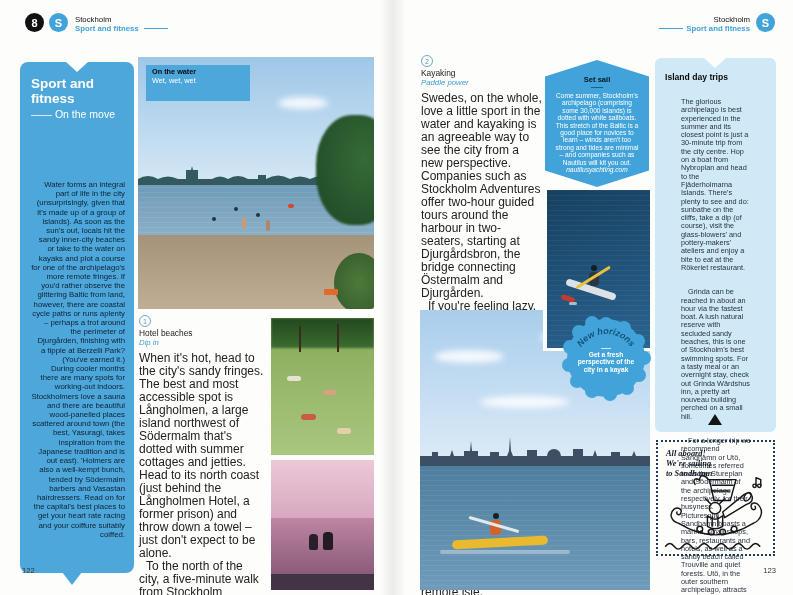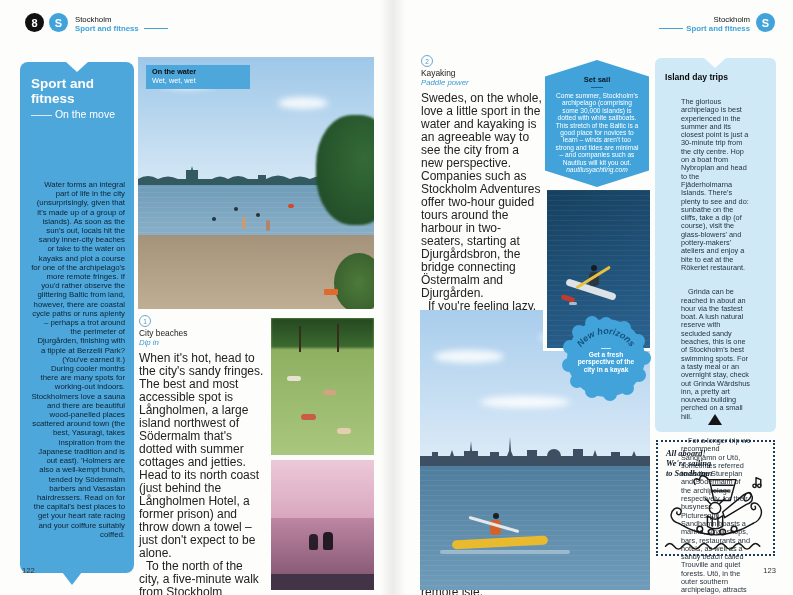--- a/index.html
+++ b/index.html
@@ -23,21 +23,21 @@
   
   .colhead-num{width:10px;height:10px;border:1px solid #6fa7cd;border-radius:50%;color:#5b93bd;
                font-size:6.5px;display:flex;align-items:center;justify-content:center;}
   .colhead-title{font-size:8.4px;color:#1c1c1c;}
   .colhead-tag{font-size:7.8px;font-style:italic;color:#3f9bd2;}
   .body-serif{font-size:12px;line-height:13px;color:#222;}
   .body-serif p{margin:0;}
   .body-serif p.ind{text-indent:7px;}
   .addr{font-size:7.2px;line-height:8.4px;font-style:italic;color:#3f9bd2;}
   
-  .chip{background:#4da7db;padding:3px 6px 4px 6px;}
+  .chip{background:#4da7db;padding:3px 6px 16px 6px;}
   .chip .t1{font-size:7.3px;font-weight:bold;color:#0b0b0b;line-height:8.5px;}
   .chip .t2{font-size:7.3px;color:#fff;line-height:8.5px;}
   
   .hexbox{background:#41a3da;clip-path:polygon(50% 0%,100% 13%,100% 87%,50% 100%,0% 87%,0% 13%);
           display:flex;flex-direction:column;align-items:center;text-align:center;}
   .hex-title{font-size:7.6px;font-weight:bold;color:#0a1722;margin-top:15px;}
   .hex-dash{width:12px;border-top:1px solid #16618f;margin:3px 0 4px 0;}
   .hex-body{font-size:6.6px;line-height:7.4px;color:#fff;padding:0 9px;}
   .hex-site{font-size:6.6px;line-height:7.4px;color:#fff;font-style:italic;}
   
@@ -111,21 +111,21 @@
     <div class="abs" style="left:128px;top:163px;width:4px;height:11px;border-radius:2px;background:#b3846a;"></div>
     <div class="abs" style="left:150px;top:147px;width:6px;height:4px;border-radius:2px;background:#d14b2a;"></div>
     <div class="abs" style="left:186px;top:232px;width:14px;height:6px;background:#e06a2c;border-radius:1px;"></div>
     <div class="abs chip" style="left:8px;top:8px;width:92px;">
       <div class="t1">On the water</div>
       <div class="t2">Wet, wet, wet</div>
     </div>
   </div>
 
   <div class="abs colhead-num serif" style="left:139px;top:315px;">1</div>
-  <div class="abs colhead-title serif" style="left:139px;top:328px;">City beaches</div>
+  <div class="abs colhead-title serif" style="left:139px;top:328px;">Hotel beaches</div>
   <div class="abs colhead-tag serif" style="left:139px;top:338px;">Dip in</div>
   <div class="abs body-serif serif" style="left:139px;top:352px;width:126px;">
     <p>When it's hot, head to the city's sandy fringes. The best and most accessible spot is Långholmen, a large island northwest of Södermalm that's dotted with summer cottages and jetties. Head to its north coast (just behind the Långholmen Hotel, a former prison) and throw down a towel – just don't expect to be alone.</p>
     <p class="ind">To the north of the city, a five-minute walk from Stockholm University and the Universitetet metro, you'll find Lake Brunnsviken. Its shores are ideal if you're after some solace (the students are away for much of the summer). Most visitors opt for Brunnsviksbadet Beach but there are plenty of other spots to discover.</p>
   </div>
 
   <div class="abs photo" style="left:271px;top:318px;width:103px;height:137px;background:linear-gradient(#86a958,#a9c77e);">
     <div class="abs" style="left:0;top:0;width:103px;height:30px;background:linear-gradient(#24481f,#3c6b30);filter:blur(1px);"></div>
     <div class="abs" style="left:28px;top:8px;width:2px;height:26px;background:#3a2c1c;"></div>
     <div class="abs" style="left:66px;top:6px;width:2px;height:28px;background:#3a2c1c;"></div>

